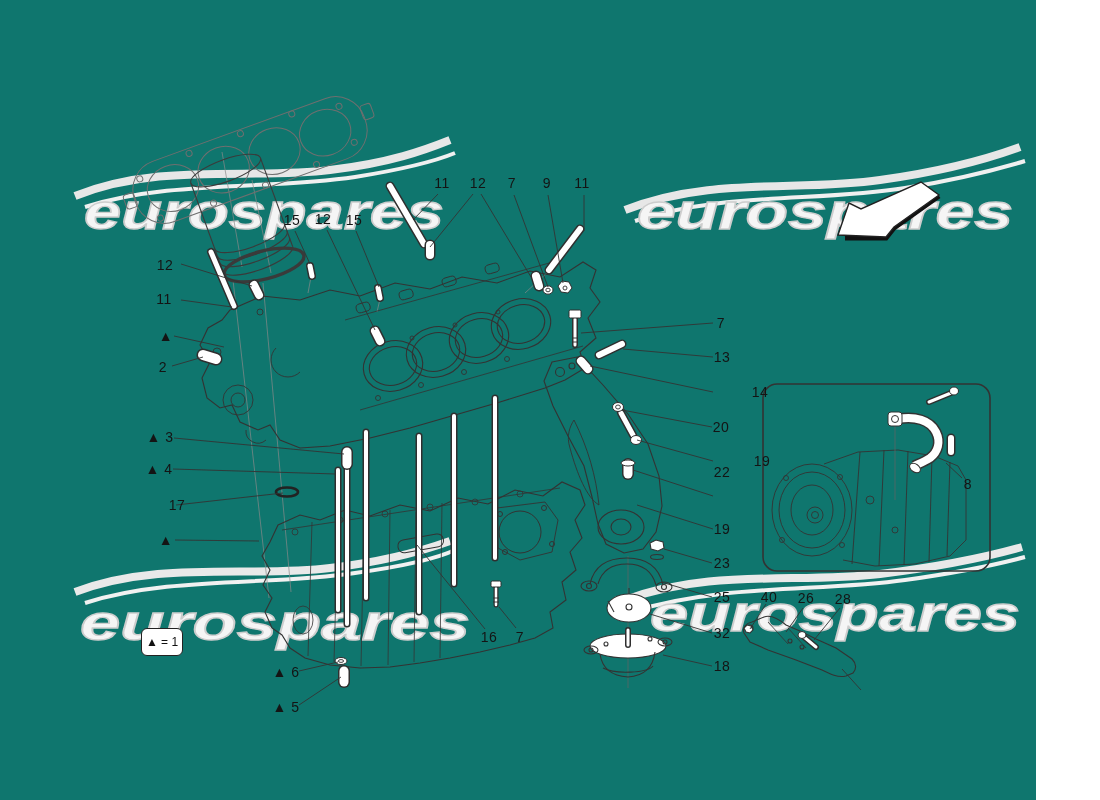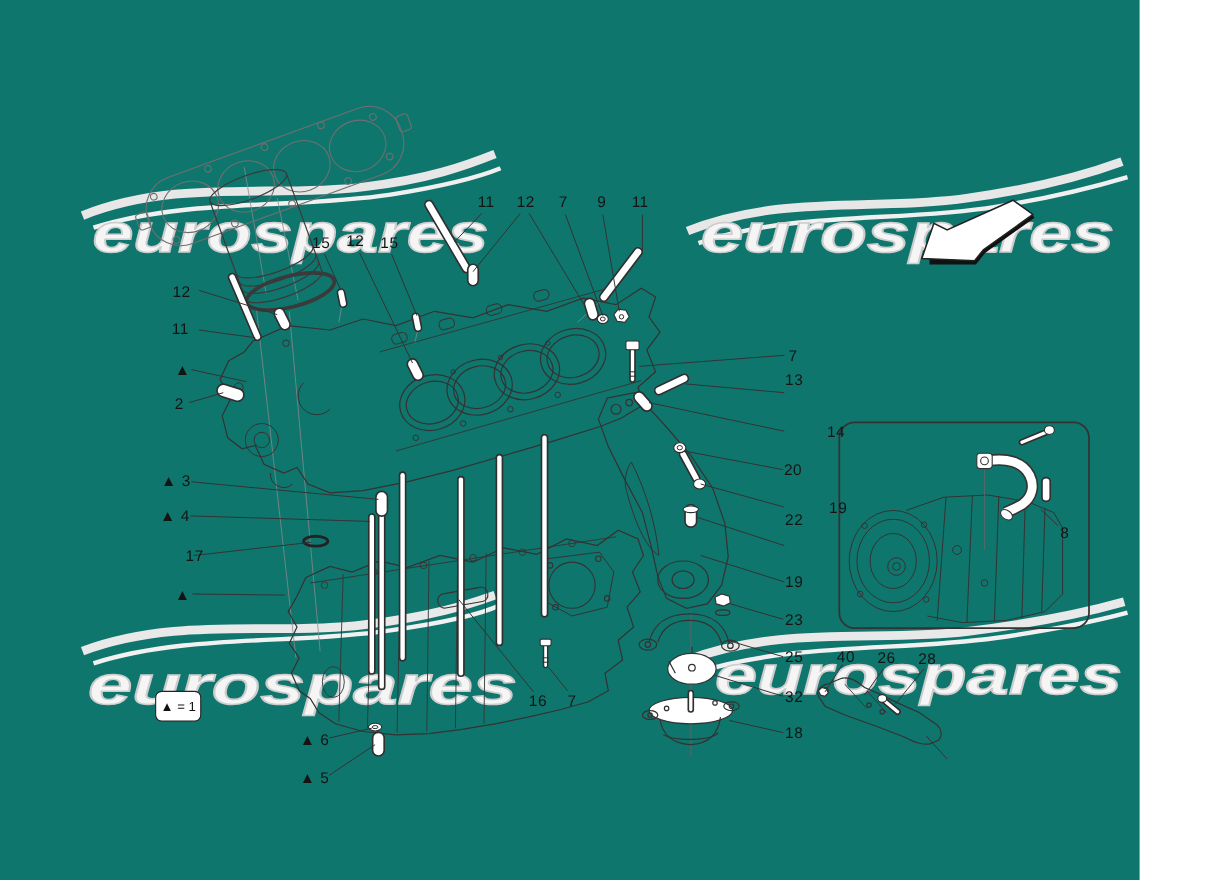--- a/index.html
+++ b/index.html
@@ -392,21 +392,21 @@
   <div class="co" style="left:163px;top:367px">2</div>
   <div class="co" style="left:160px;top:437px">▲ 3</div>
   <div class="co" style="left:159px;top:469px">▲ 4</div>
   <div class="co" style="left:177px;top:505px">17</div>
   <div class="co" style="left:166px;top:540px">▲</div>
   <div class="co" style="left:286px;top:672px">▲ 6</div>
   <div class="co" style="left:286px;top:707px">▲ 5</div>
   <div class="co" style="left:489px;top:637px">16</div>
   <div class="co" style="left:520px;top:637px">7</div>
   <div class="co" style="left:721px;top:323px">7</div>
-  <div class="co" style="left:722px;top:345px">13</div>
+  <div class="co" style="left:722px;top:357px">13</div>
   <div class="co" style="left:760px;top:392px">14</div>
   <div class="co" style="left:721px;top:427px">20</div>
   <div class="co" style="left:762px;top:461px">19</div>
   <div class="co" style="left:722px;top:472px">22</div>
   <div class="co" style="left:722px;top:529px">19</div>
   <div class="co" style="left:722px;top:563px">23</div>
   <div class="co" style="left:722px;top:597px">25</div>
   <div class="co" style="left:722px;top:633px">32</div>
   <div class="co" style="left:722px;top:666px">18</div>
   <div class="co" style="left:769px;top:597px">40</div>

